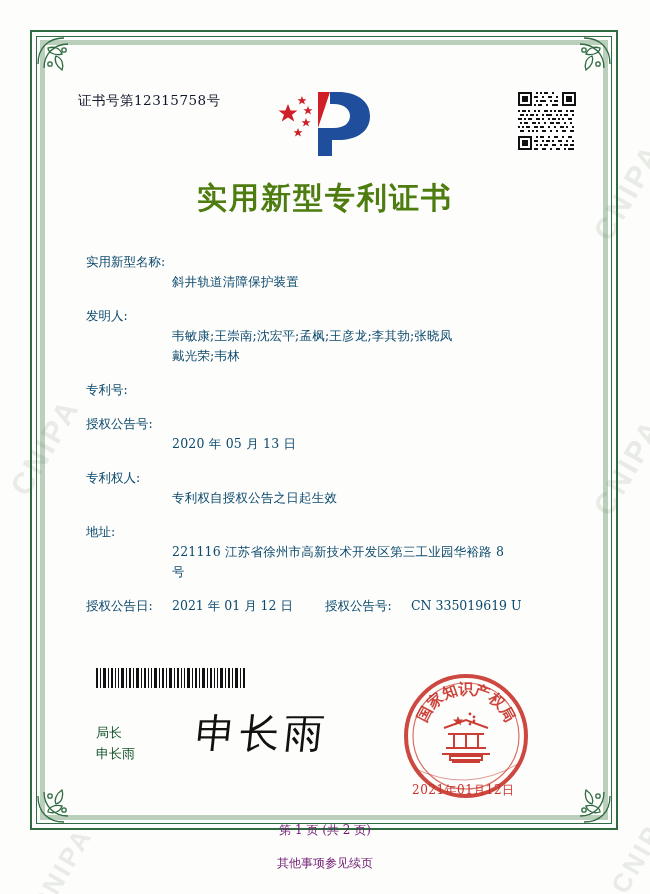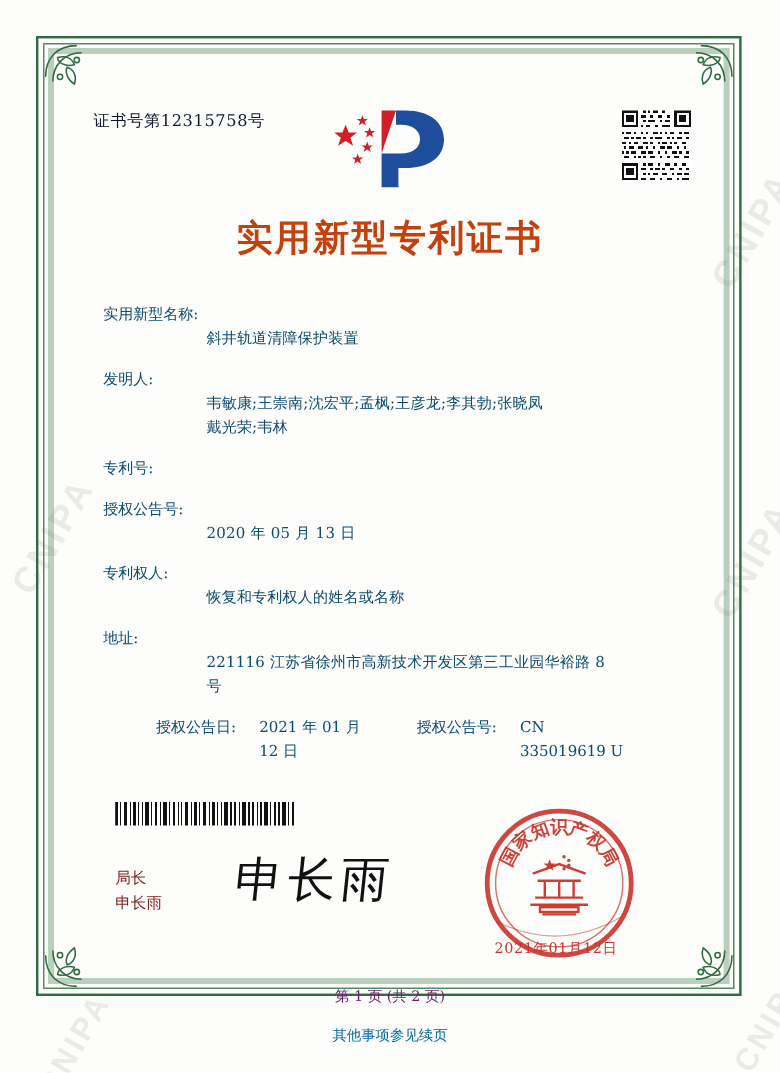--- a/index.html
+++ b/index.html
@@ -95,21 +95,21 @@
     width: 58px; height: 58px;
   }
   .title {
     position: absolute;
     left: 0; top: 178px;
     width: 650px;
     text-align: center;
     font-size: 30px;
     font-weight: bold;
     letter-spacing: 2px;
-    color: #c2410c;
+    color: #4d7c0f;
   }
 
   
   .fields {
     position: absolute;
     left: 86px; top: 252px;
     width: 470px;
     font-size: 12.5px;
     color: #0c4a6e;
     line-height: 20px;
@@ -126,22 +126,21 @@
     letter-spacing: 0;
   }
   .row .val {
     flex: 1 1 auto;
     letter-spacing: .2px;
     margin-top: 20px;
   }
   .val .cont { display: block; }
   .twocol {
     display: flex;
-    align-items: flex-start;
-    margin-left: 44px;
+    align-items: flex-end;
   }
   .twocol .part-lbl {
     width: 86px;
     flex: 0 0 86px;
     display: flex;
     justify-content: space-between;
   }
   .twocol .part-val { margin-right: 32px; }
 
   
@@ -165,21 +164,21 @@
     left: 96px; top: 668px;
     width: 150px; height: 20px;
   }
 
   
   .sig-label {
     position: absolute;
     left: 96px; top: 722px;
     font-size: 13px;
     line-height: 21px;
-    color: #7f1d1d;
+    color: #14532d;
   }
   .sig-hand {
     position: absolute;
     left: 196px; top: 706px;
     font-size: 40px;
     font-family: "DejaVu Serif", serif;
     color: #111;
     letter-spacing: 4px;
     transform: skewX(-6deg);
   }
@@ -206,21 +205,21 @@
     text-align: center;
     font-size: 12px;
     color: #701a75;
   }
   .footnote {
     position: absolute;
     left: 0; top: 855px;
     width: 650px;
     text-align: center;
     font-size: 12px;
-    color: #0369a1;
+    color: #701a75;
   }
 </style>
 </head>
 <body>
 
 <div class="page">
 
   <div class="wm wm1">CNIPA</div>
   <div class="wm wm2">CNIPA</div>
   <div class="wm wm3">CNIPA</div>
@@ -337,21 +336,21 @@
       <span class="lbl">专利号:</span>
     </div>
 
     <div class="row">
       <span class="lbl">授权公告号:</span>
       <span class="val">2020 年 05 月 13 日</span>
     </div>
 
     <div class="row">
       <span class="lbl">专利权人:</span>
-      <span class="val">恢复和专利权人的姓名或名称</span>
+      <span class="val">专利权自授权公告之日起生效</span>
     </div>
 
     <div class="row">
       <span class="lbl">地址:</span>
       <span class="val">
         <span>221116 江苏省徐州市高新技术开发区第三工业园华裕路 8</span>
         <span class="cont">号</span>
       </span>
     </div>
 

